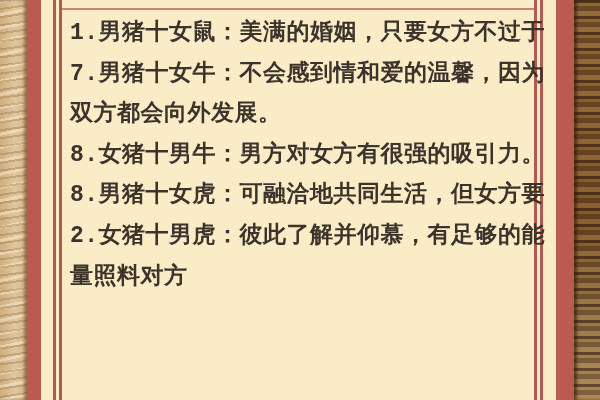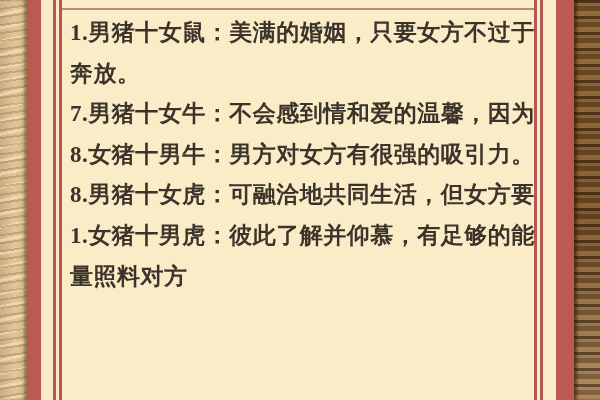--- a/index.html
+++ b/index.html
@@ -1,21 +1,21 @@
 <!DOCTYPE html>
 <html><head>
 <meta charset="utf-8">
 <style>
   html,body{margin:0;padding:0;}
   .stage{
     position:relative;
     width:600px;height:400px;
     overflow:hidden;
     background:#fbecc8;
-    font-family:Liberation Serif, serif;
+    font-family:Liberation Mono, monospace;
   }
   
   .wood{position:absolute;top:0;bottom:0;}
   .wood-left{
     left:0;width:27px;
     background:
       repeating-linear-gradient(172deg, rgba(156,114,62,.38) 0 2px, rgba(0,0,0,0) 2px 8px),
       repeating-linear-gradient(168deg, rgba(255,242,214,.45) 0 3px, rgba(0,0,0,0) 3px 13px),
       linear-gradient(90deg,#cfae80 0%,#e0c69e 55%,#d4b68a 100%);
     box-shadow:inset -3px 0 3px rgba(92,62,30,.55);
@@ -63,20 +63,20 @@
   <div class="wood wood-right"></div>
   <div class="bar bar-left"></div>
   <div class="bar bar-right"></div>
   <div class="thinline tl-l1"></div>
   <div class="thinline tl-l2"></div>
   <div class="thinline tl-r1"></div>
   <div class="thinline tl-r2"></div>
   <div class="topline"></div>
   <div class="text-area">
       <div class="text-line">1.男猪十女鼠：美满的婚姻，只要女方不过于</div>
-      <div class="text-line">奔放。</div>
       <div class="text-line">7.男猪十女牛：不会感到情和爱的温馨，因为</div>
+      <div class="text-line">双方都会向外发展。</div>
       <div class="text-line">8.女猪十男牛：男方对女方有很强的吸引力。</div>
       <div class="text-line">8.男猪十女虎：可融洽地共同生活，但女方要</div>
-      <div class="text-line">1.女猪十男虎：彼此了解并仰慕，有足够的能</div>
+      <div class="text-line">2.女猪十男虎：彼此了解并仰慕，有足够的能</div>
       <div class="text-line">量照料对方</div>
     </div>
 </div>
 
 </body></html>

